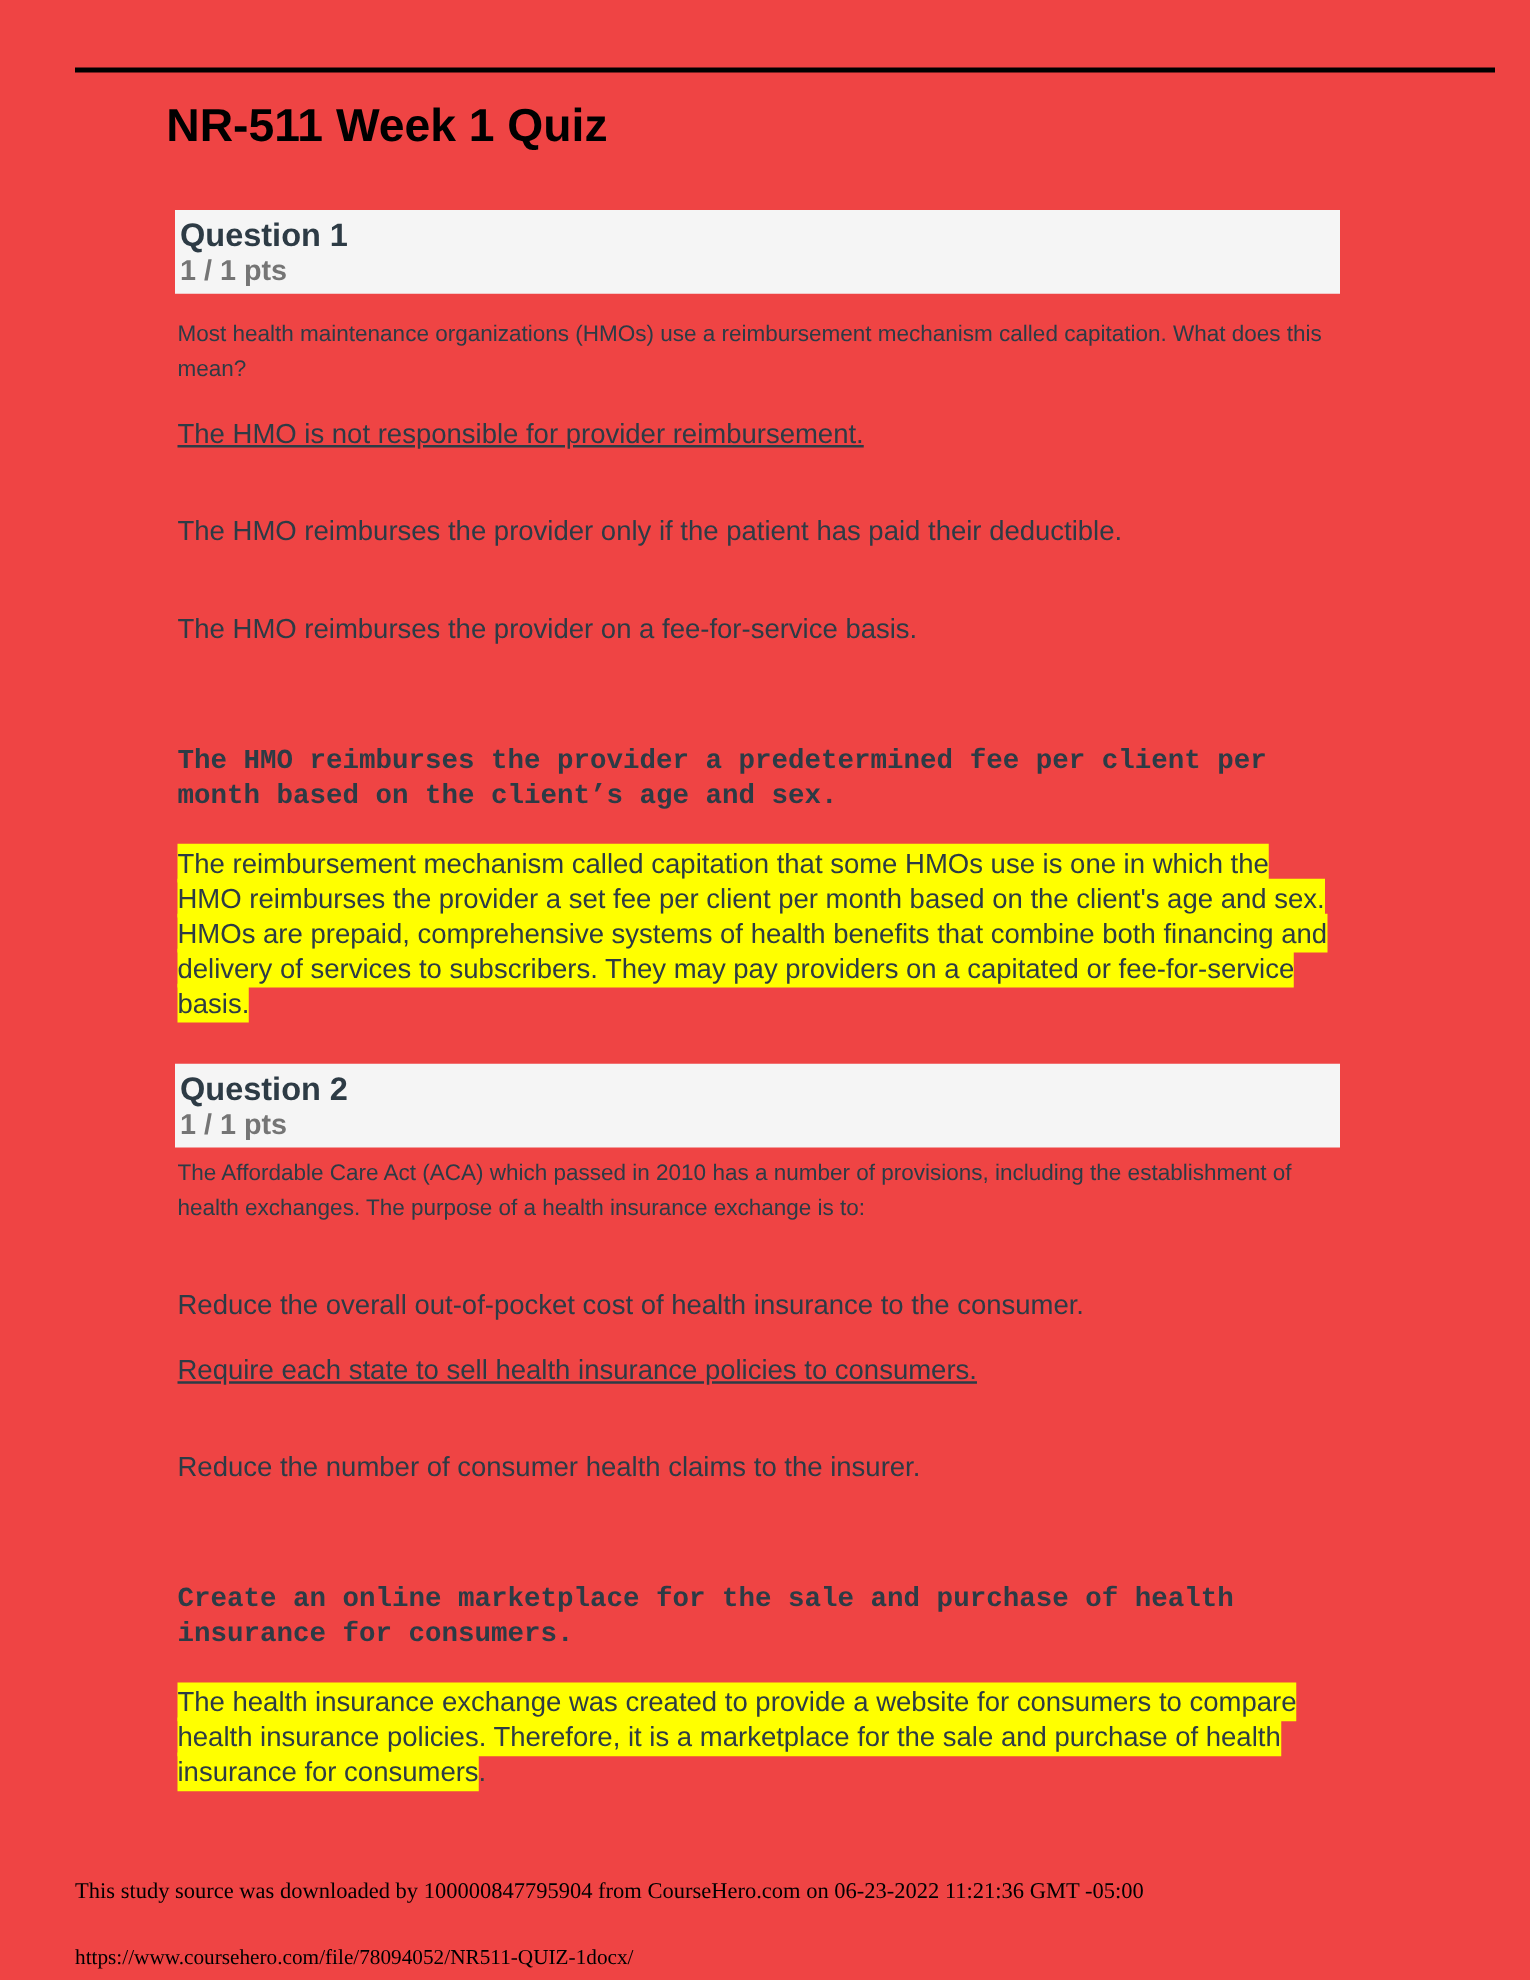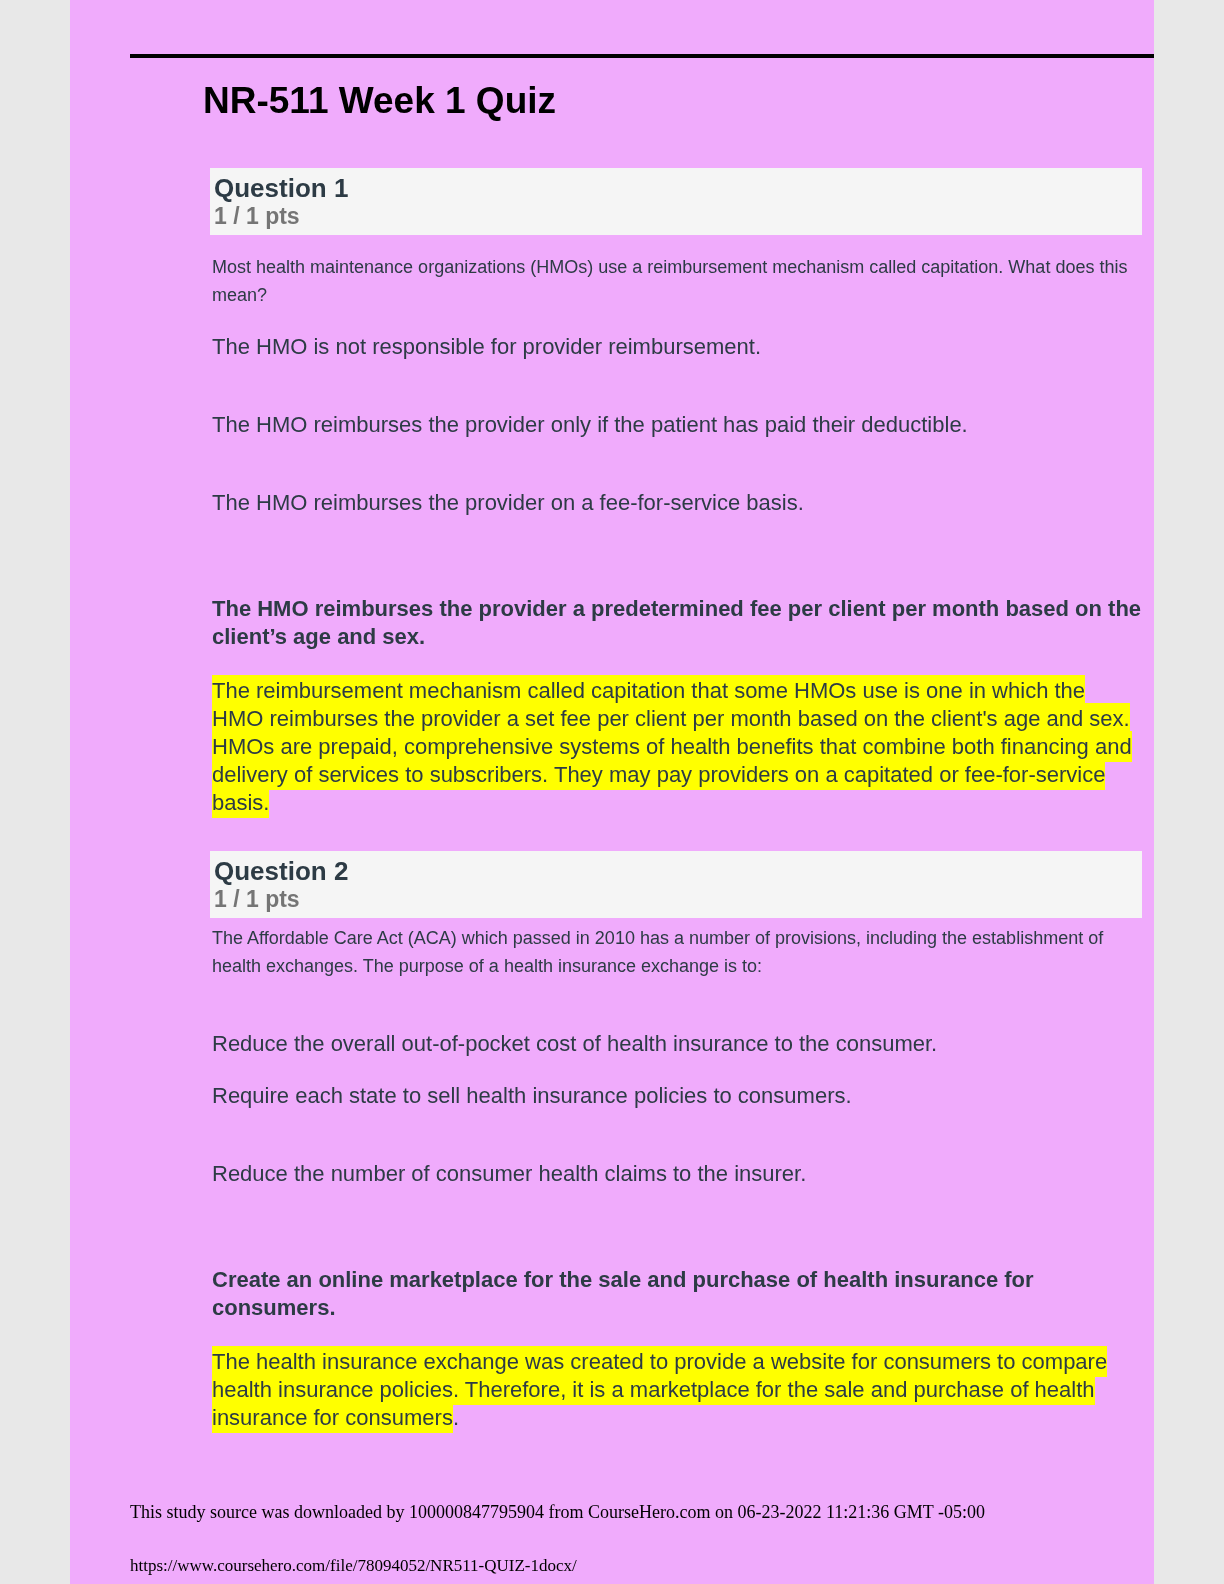--- a/index.html
+++ b/index.html
@@ -6,23 +6,23 @@
     --text: #2D3B45;
     --highlight: #FFFF00;
     --header-bg: #F5F5F5;
     --points: #757575;
     --title: #000000;
   }
   * { margin: 0; padding: 0; box-sizing: border-box; }
   html, body { background: #e8e8e8; }
   .page {
     position: relative;
-    width: 1084px;
+    width: 1224px;
     height: 1584px;
-    background: #f0abfc;
+    background: #ef4444;
     font-family: "Liberation Sans", sans-serif;
     color: var(--text);
     overflow: hidden;
     margin: 0 auto;
   }
   .top-rule {
     position: absolute;
     left: 60px;
     top: 54px;
     width: 1136px;
@@ -64,23 +64,23 @@
     font-size: 18px;
     line-height: 28px;
     margin: 18px 0 0 2px;
   }
   .q-text.tight { margin-top: 6px; }
   .option {
     font-size: 22px;
     line-height: 28px;
     margin: 50px 0 0 2px;
   }
-  .option.first { margin-top: 24px; }
+  .option.first { margin-top: 24px; text-decoration: underline; }
   .option.gap-large { margin-top: 78px; }
-  .option.correct { font-weight: bold; }
+  .option.correct { font-weight: bold; font-family: Liberation Mono, monospace; }
   .explanation {
     font-size: 22px;
     line-height: 28px;
     margin: 26px 0 0 2px;
   }
   .explanation mark {
     background: var(--highlight);
     color: var(--text);
     padding: 3px 0;
     -webkit-box-decoration-break: clone;

